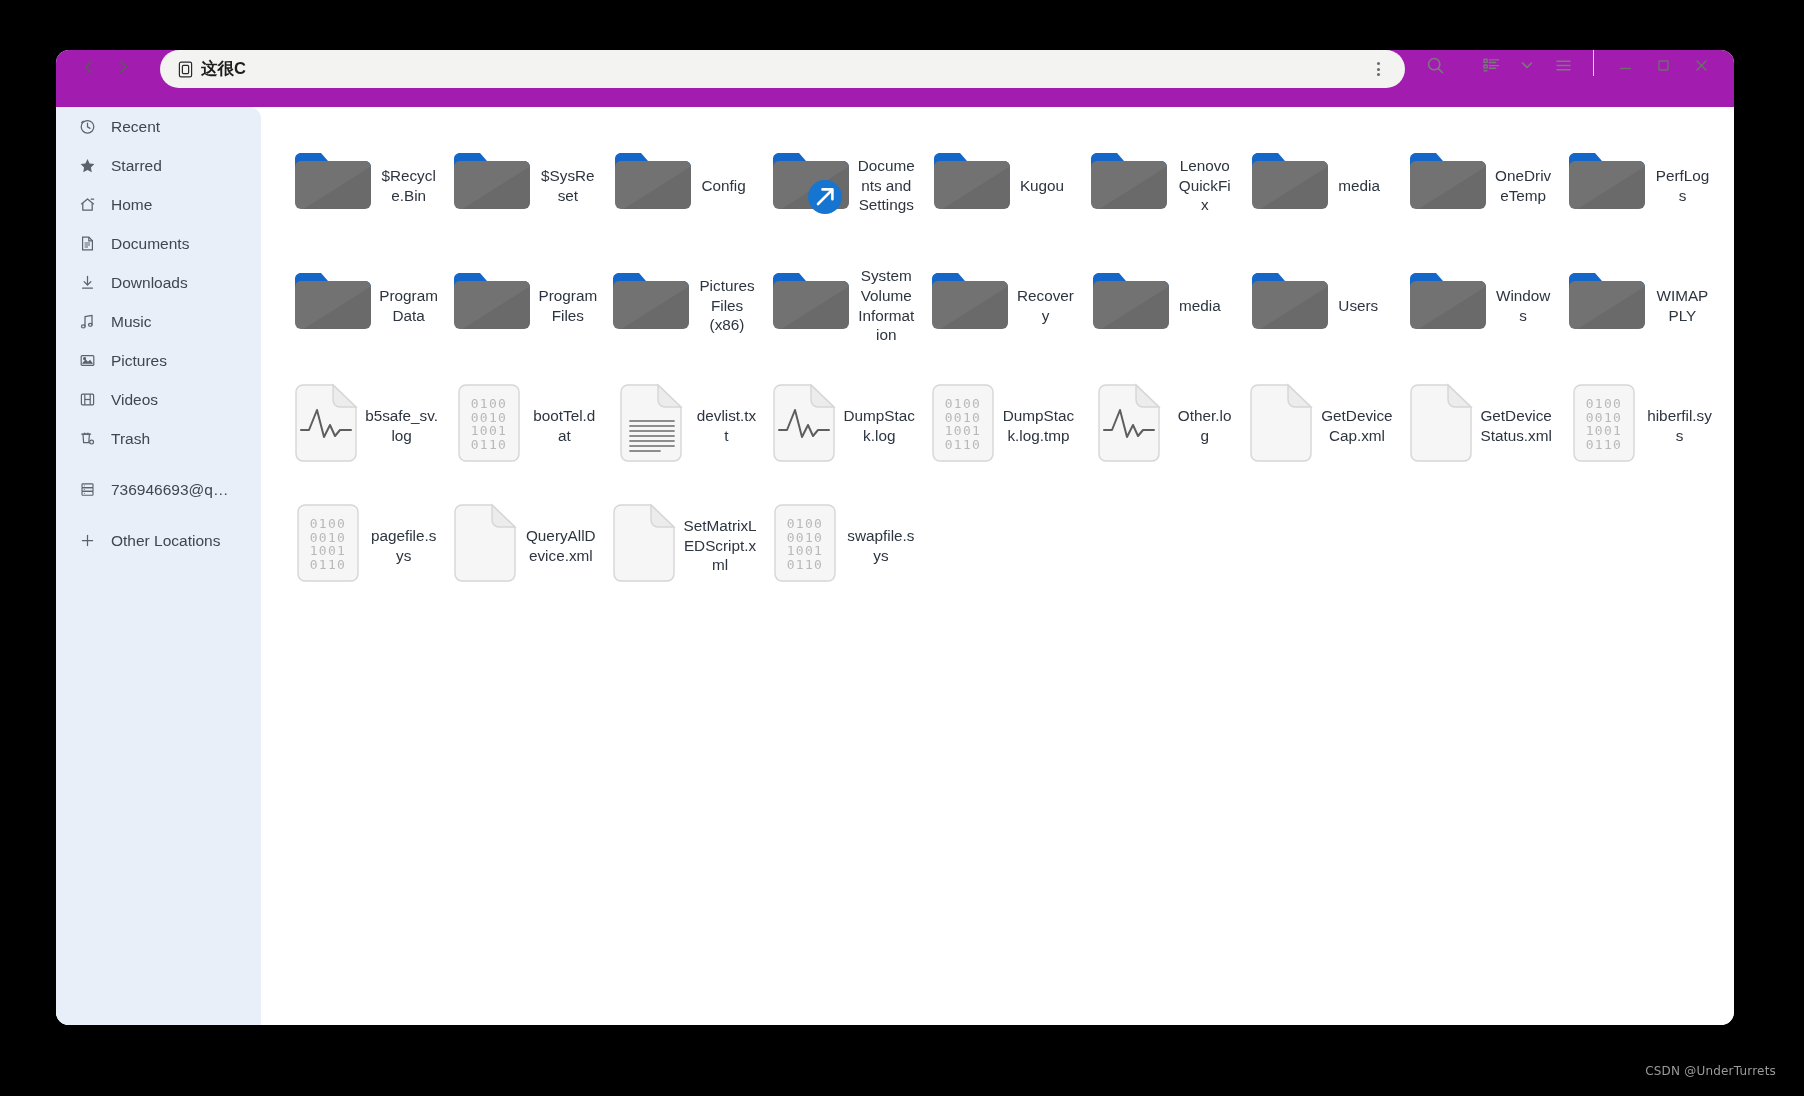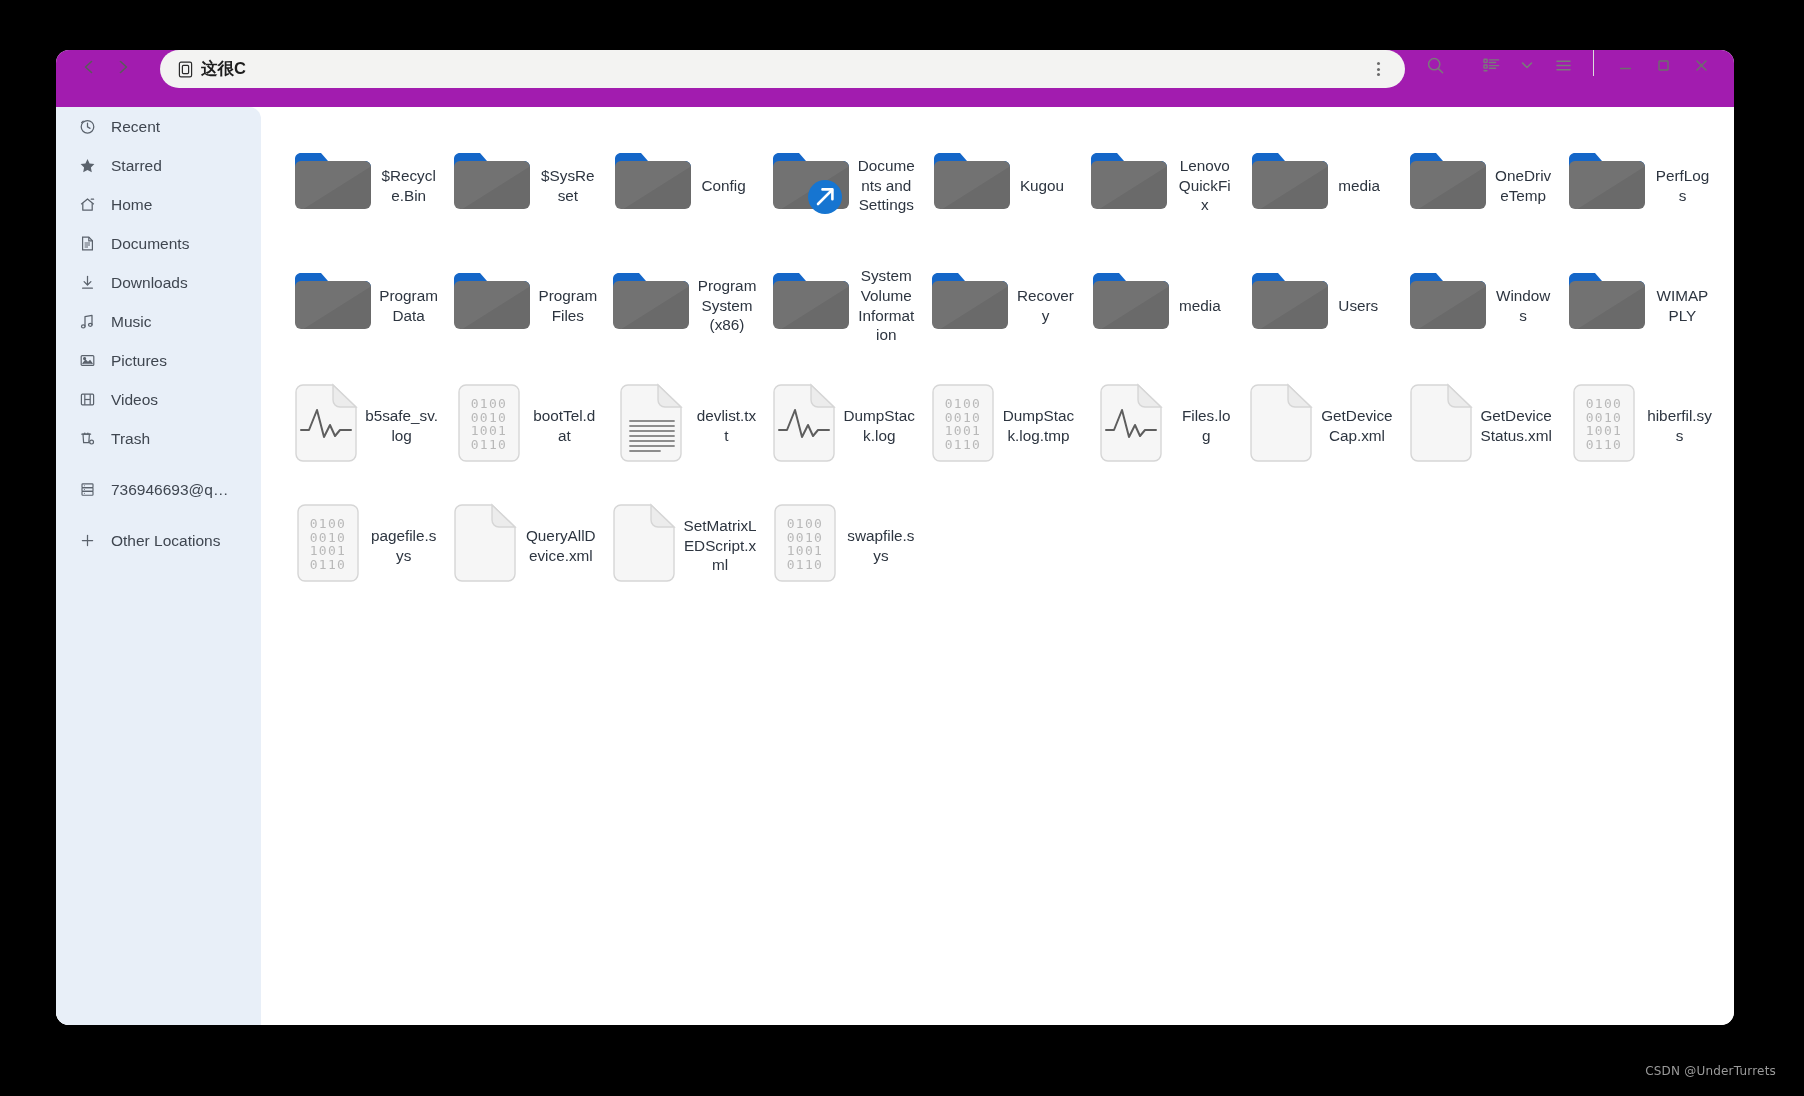--- a/index.html
+++ b/index.html
@@ -567,21 +567,21 @@
     <defs>
       <linearGradient id="fb" x1="0" y1="0" x2="1" y2="1">
         <stop offset="0.55" stop-color="#727272"></stop>
                       <stop offset="0.56" stop-color="#6a6a6a"></stop>
       </linearGradient>
     </defs>
     <path d="M8 22c0-3.6 2.6-6 6-6h20l7 8h37c3.4 0 6 2.6 6 6v6H8z" fill="#1466c8"></path>
     <rect x="8" y="24" width="76" height="48" rx="6" fill="url(#fb)"></rect>
   </svg>
               </div>
-              <div class="label">Program System (x86)</div>
+              <div class="label">Pictures Files (x86)</div>
             </div>
             <div class="cell">
               <div class="ico-wrap">
                 <svg width="92" height="92" viewBox="0 0 92 92">
     <defs>
       <linearGradient id="fb" x1="0" y1="0" x2="1" y2="1">
         <stop offset="0.55" stop-color="#727272"></stop>
                       <stop offset="0.56" stop-color="#6a6a6a"></stop>
       </linearGradient>
     </defs>
@@ -727,21 +727,21 @@
               <div class="label">DumpStack.log.tmp</div>
             </div>
             <div class="cell">
               <div class="ico-wrap">
                 <svg width="78" height="84" viewBox="0 0 78 84">
     <path d="M9 11c0-3.9 3.1-7 7-7h30l23 22v47c0 3.9-3.1 7-7 7H16c-3.9 0-7-3.1-7-7z" fill="#f6f6f6" stroke="#d6d6d6" stroke-width="1.4"></path>
     <path d="M46 4l23 22H53c-3.9 0-7-3.1-7-7z" fill="#ececec" stroke="#d6d6d6" stroke-width="1.4"></path>
     <polyline points="14,49 22,49 30,29 37,56 43,44 48,55 53,49 64,49" fill="none" stroke="#5e5e5e" stroke-width="2" stroke-linejoin="round" stroke-linecap="round"></polyline>
   </svg>
               </div>
-              <div class="label">Files.log</div>
+              <div class="label">Other.log</div>
             </div>
             <div class="cell">
               <div class="ico-wrap">
                 <svg width="78" height="84" viewBox="0 0 78 84">
     <path d="M9 11c0-3.9 3.1-7 7-7h30l23 22v47c0 3.9-3.1 7-7 7H16c-3.9 0-7-3.1-7-7z" fill="#f6f6f6" stroke="#d6d6d6" stroke-width="1.4"></path>
     <path d="M46 4l23 22H53c-3.9 0-7-3.1-7-7z" fill="#ececec" stroke="#d6d6d6" stroke-width="1.4"></path>
     <text x="39" y="50" text-anchor="middle" font-family="DejaVu Sans, sans-serif" font-size="25" font-weight="700" fill="#e06ec8"></text>
   </svg>
               </div>
               <div class="label">GetDeviceCap.xml</div>

